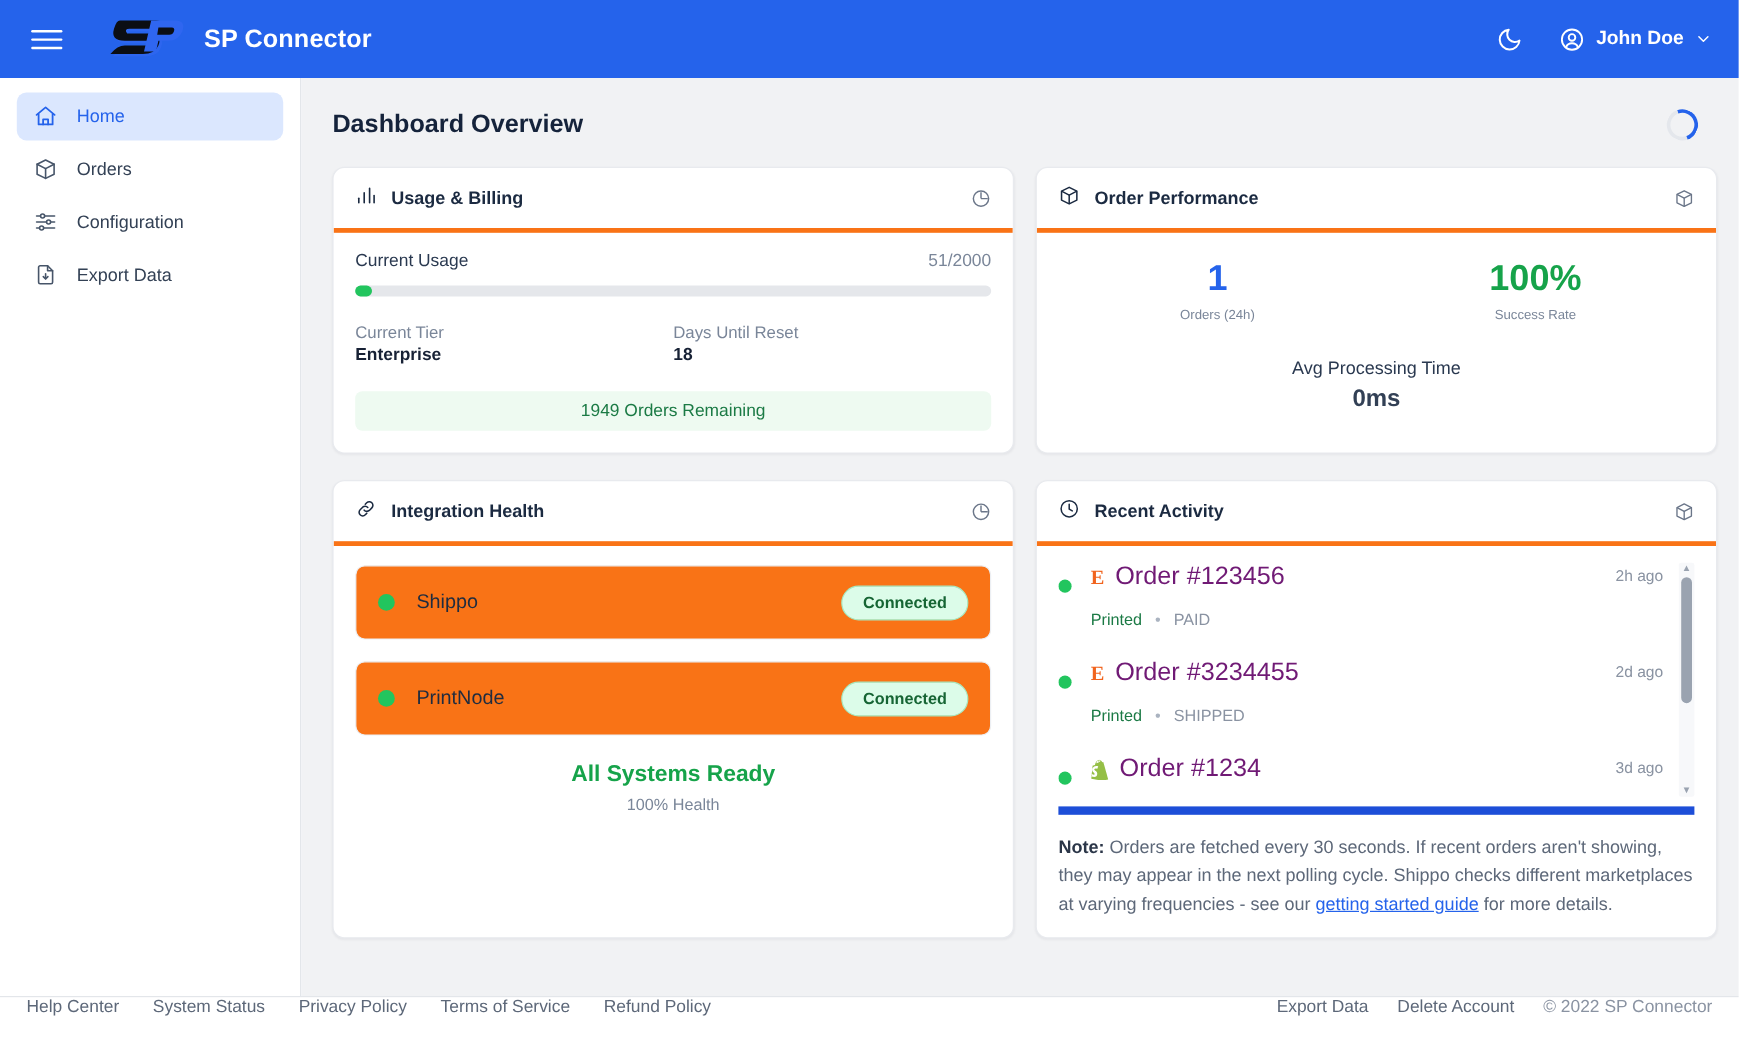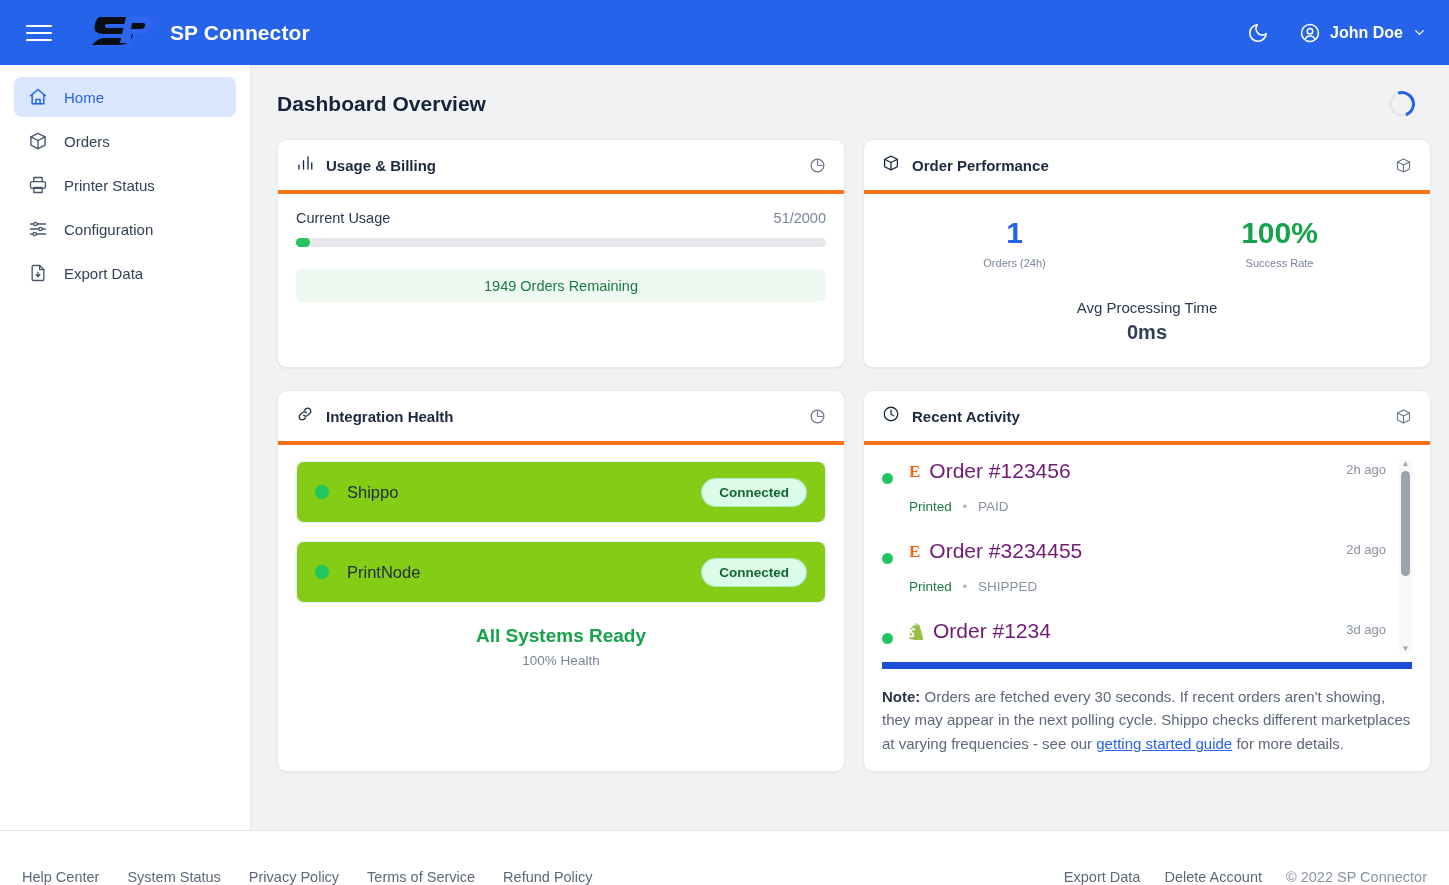--- a/index.html
+++ b/index.html
@@ -170,21 +170,21 @@
   .perf-num { font-size: 30px; font-weight: bold; color: #2563eb; line-height: 1.1; }
   .perf-num.green { color: #16a34a; }
   .perf-sub { font-size: 11px; color: #7a8699; margin-top: 8px; }
   .perf-bottom { text-align: center; margin-top: 30px; }
   .perf-bottom .lbl { font-size: 15px; color: #2a3950; }
   .perf-bottom .val { font-size: 20px; font-weight: bold; color: #324055; margin-top: 5px; }
 
   
   .integration-row {
     height: 62px;
-    background: #84cc16;
+    background: #f97316;
     border: 1px solid #eceff3;
     border-radius: 8px;
     display: flex; align-items: center;
     padding: 0 18px;
     margin-bottom: 18px;
     cursor: pointer;
   }
   .dot { width: 14px; height: 14px; border-radius: 50%; background: #22c55e; }
   .integration-name { font-size: 16.5px; color: #1f2c40; margin-left: 18px; }
   .badge {
@@ -249,21 +249,21 @@
   }
   .note b { color: #2b3648; }
   .note a { color: #2563eb; }
 
   
   .footer {
     flex: 0 0 55px;
     height: 55px;
     background: #ffffff;
     border-top: 1px solid #e3e6ea;
-    display: flex; align-items: flex-end;
+    display: flex; align-items: flex-start;
     padding: 0 22px 0 22px;
   }
   .footer-links { display: flex; gap: 28px; }
   .footer-links a, .footer-right a {
     font-size: 14.5px; color: #5d6879; text-decoration: none; cursor: pointer;
   }
   .footer-right { margin-left: auto; display: flex; gap: 24px; align-items: center; }
   .copyright { font-size: 14.5px; color: #8a93a2; }
 </style>
 </head>
@@ -324,30 +324,20 @@
           <svg width="20" height="20" viewBox="0 0 24 24" fill="none" stroke="#475569" stroke-width="1.6" stroke-linecap="round" stroke-linejoin="round">
             <path d="M12 2.8 20.5 7v10L12 21.2 3.5 17V7z"></path>
               <path d="M3.5 7 12 11.4 20.5 7"></path>
               <path d="M12 11.4v9.8"></path>
           </svg>
         </span>
         <span>Orders</span>
       </div>
       <div class="nav-item">
         <span class="nav-ico">
-          <svg width="20" height="20" viewBox="0 0 24 24" fill="none" stroke="#475569" stroke-width="1.6" stroke-linecap="round" stroke-linejoin="round">
-            <path d="M7 8V3h10v5"></path>
-              <rect x="3" y="8" width="18" height="8" rx="2"></rect>
-              <rect x="7" y="15" width="10" height="6"></rect>
-          </svg>
-        </span>
-        <span>Printer Status</span>
-      </div>
-      <div class="nav-item">
-        <span class="nav-ico">
           <svg width="20" height="20" viewBox="0 0 24 24" fill="none" stroke="#475569" stroke-width="1.6" stroke-linecap="round">
             <path d="M3 6h18M3 12h18M3 18h18"></path>
             <circle cx="9" cy="6" r="2" fill="#fff"></circle>
               <circle cx="15" cy="12" r="2" fill="#fff"></circle>
               <circle cx="8" cy="18" r="2" fill="#fff"></circle>
           </svg>
         </span>
         <span>Configuration</span>
       </div>
       <div class="nav-item">
@@ -390,20 +380,26 @@
               </svg>
             </span>
           </div>
           <div class="card-body">
             <div class="usage-row">
               <span class="usage-label">Current Usage</span>
               <span class="usage-value">51/2000</span>
             </div>
             <div class="progress-track">
               <div class="progress-fill" style="width: 2.55%; background: rgb(34, 197, 94);"></div>
+            </div>
+            <div class="tier-grid">
+              <span class="tier-label">Current Tier</span>
+              <span class="tier-label">Days Until Reset</span>
+              <span class="tier-val">Enterprise</span>
+              <span class="tier-val">18</span>
             </div>
             <div class="remaining-banner">1949 Orders Remaining</div>
           </div>
         </div>
 
         <div class="card">
           <div class="card-head">
             <span>
               <svg width="18" height="18" viewBox="0 0 24 24" fill="none" stroke="#1b2a41" stroke-width="1.7" stroke-linejoin="round">
                 <path d="M12 2.8 20.5 7v10L12 21.2 3.5 17V7z"></path>

